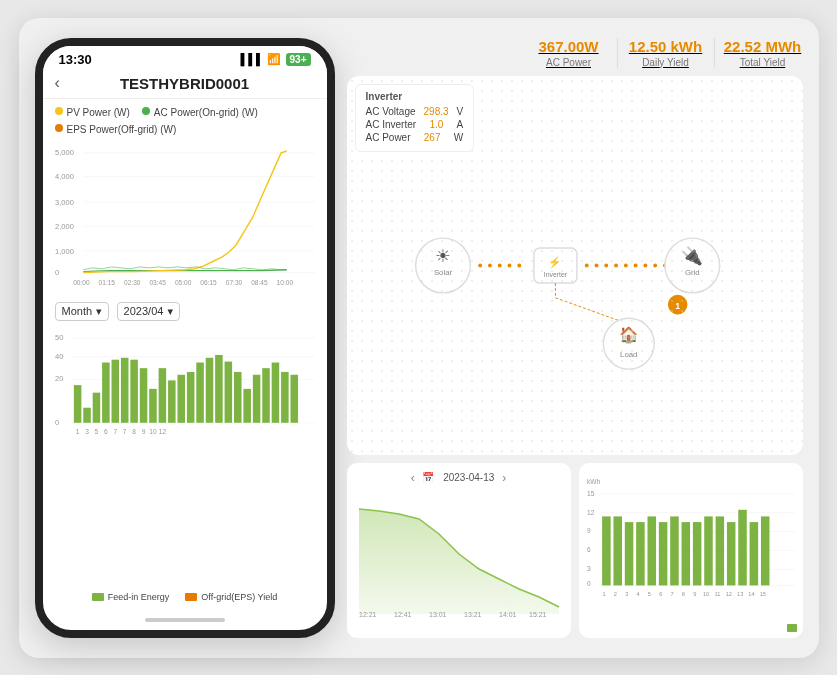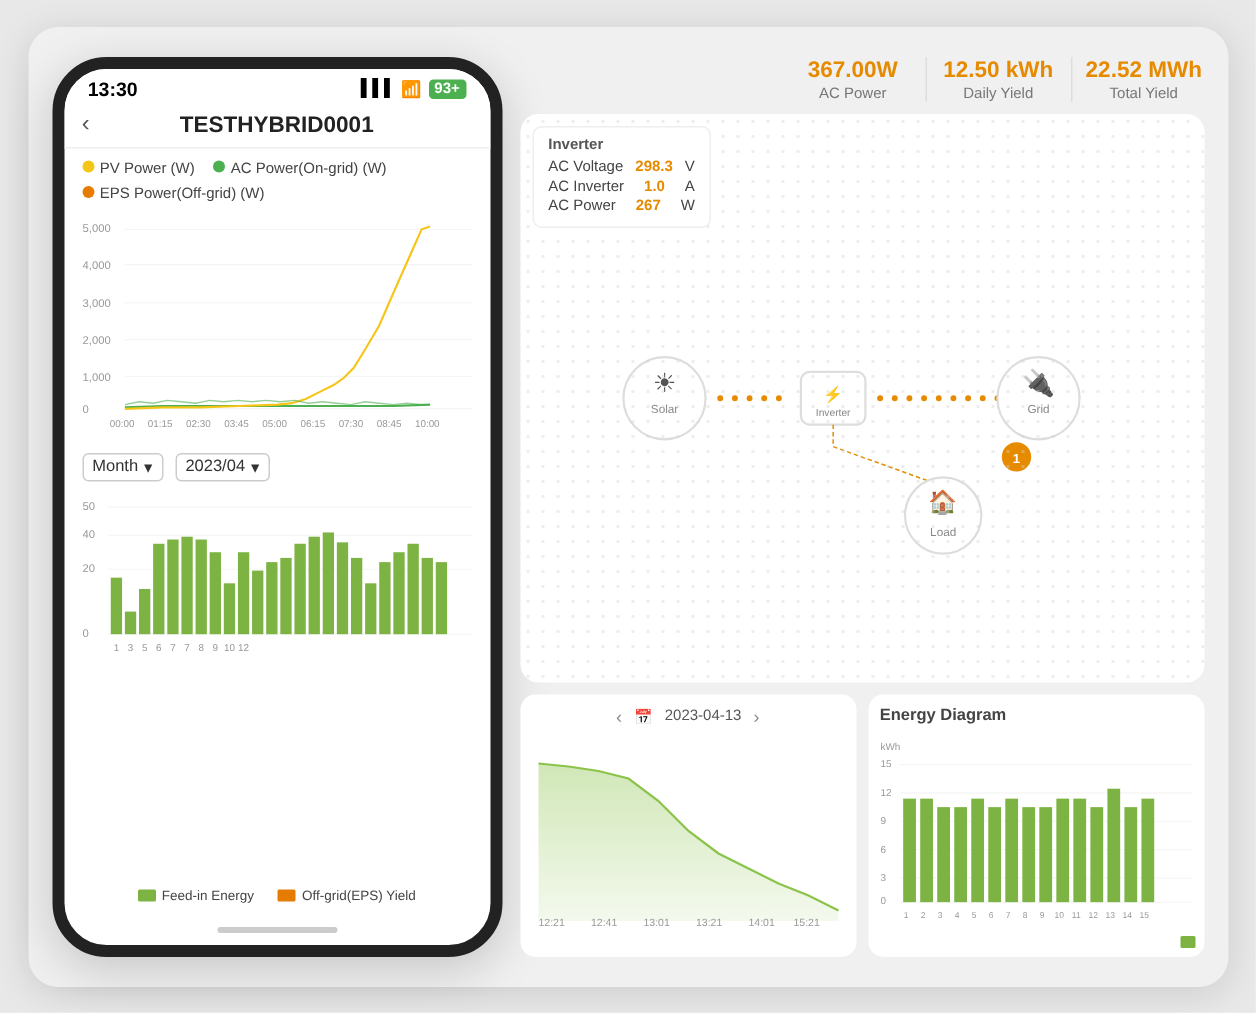--- a/index.html
+++ b/index.html
@@ -181,20 +181,21 @@
 
     
     .stats-row {
       display: flex;
       justify-content: flex-end;
       gap: 8px;
     }
     .stat-card {
       text-align: center;
       min-width: 80px;
+      text-decoration: underline;
     }
     .stat-value {
       font-size: 15px;
       font-weight: 700;
       color: #e68a00;
     }
     .stat-label {
       font-size: 10px;
       color: #777;
       margin-top: 2px;
@@ -231,21 +232,21 @@
     }
     .inverter-row {
       display: flex;
       justify-content: space-between;
       gap: 8px;
       margin-bottom: 2px;
       color: #444;
     }
     .inverter-val {
       color: #e68a00;
-      font-weight: 700;
+      font-weight: 400;
     }
 
     
     .flow-diagram {
       width: 100%;
       height: 100%;
     }
 
     
     .bottom-row {
@@ -569,21 +570,20 @@
           <text x="0" y="128" font-size="7" fill="#999">12:21</text>
           <text x="35" y="128" font-size="7" fill="#999">12:41</text>
           <text x="70" y="128" font-size="7" fill="#999">13:01</text>
           <text x="105" y="128" font-size="7" fill="#999">13:21</text>
           <text x="140" y="128" font-size="7" fill="#999">14:01</text>
           <text x="170" y="128" font-size="7" fill="#999">15:21</text>
         </svg>
       </div>
 
       <div class="bottom-card">
-        <div class="bottom-card-title">Energy Diagram</div>
         <svg width="100%" height="140" viewBox="0 0 220 140">
 
           <text x="0" y="10" font-size="7" fill="#999">kWh</text>
 
           <text x="0" y="22" font-size="7" fill="#999">15</text>
           <text x="0" y="42" font-size="7" fill="#999">12</text>
           <text x="0" y="62" font-size="7" fill="#999">9</text>
           <text x="0" y="82" font-size="7" fill="#999">6</text>
           <text x="0" y="102" font-size="7" fill="#999">3</text>
           <text x="0" y="118" font-size="7" fill="#999">0</text>

